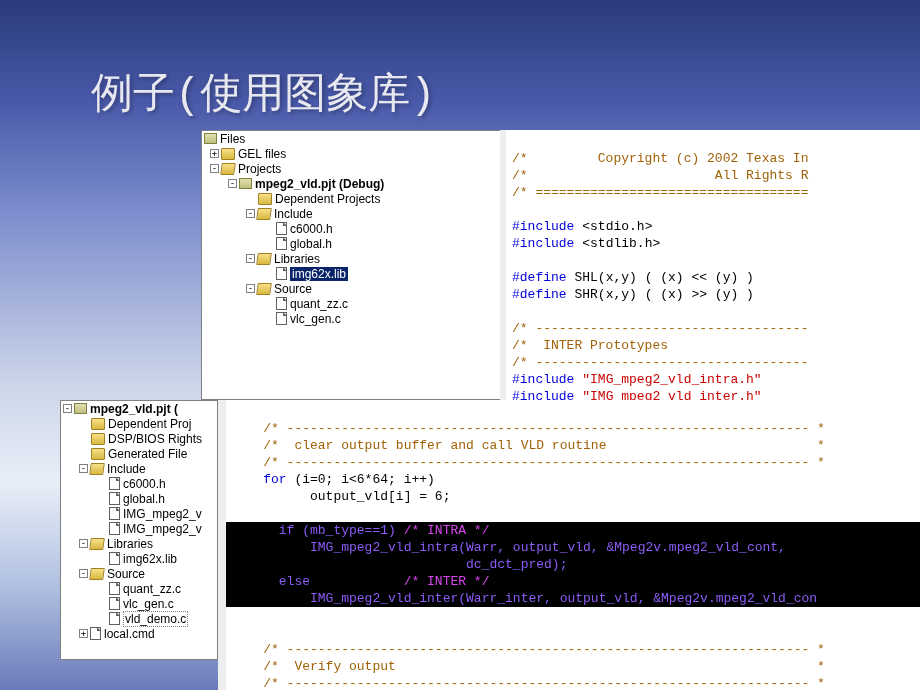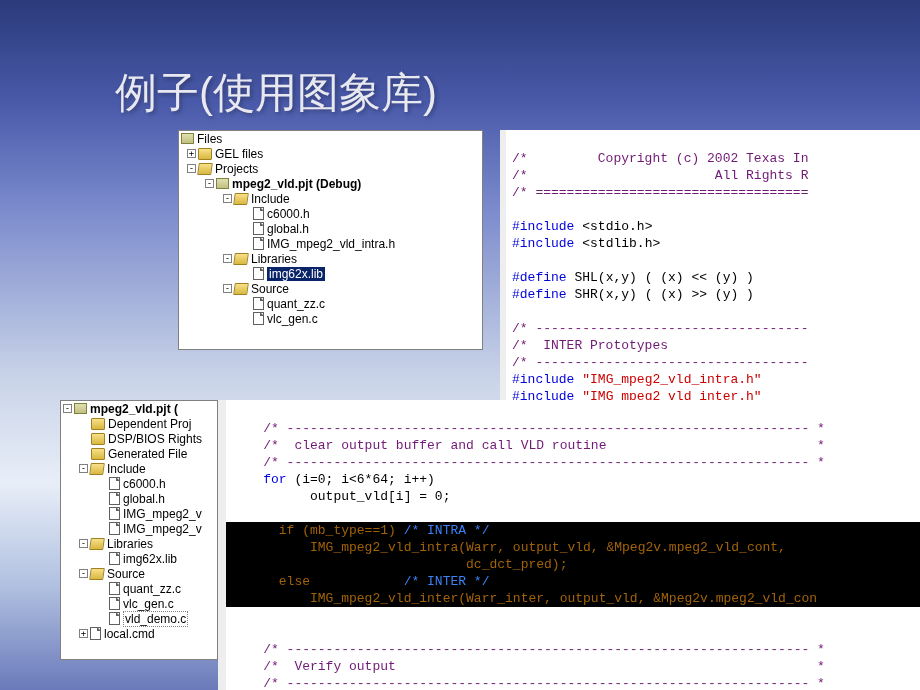--- a/index.html
+++ b/index.html
@@ -3,34 +3,35 @@
 <meta charset="utf-8">
 <style>
 * { box-sizing: border-box; margin: 0; padding: 0; }
 body {
   width: 920px; height: 690px;
   background: linear-gradient(to bottom, #2a3a7a 0%, #4a5aaa 15%, #7a8acc 30%, #cad4e8 55%, #e8eef8 70%, #b0c0e0 85%, #6a7aba 100%);
   font-family: "Microsoft YaHei", sans-serif;
   position: relative; overflow: hidden;
 }
 .title {
-  position: absolute; top: 65px; left: 115px;
+  position: absolute; top: 65px; left: 91px;
   font-size: 42px; color: #e8e8f0; font-weight: 400;
   text-shadow: 2px 2px 4px rgba(0,0,0,0.3);
+  font-family: Liberation Mono, monospace;
 }
 
 
 .tree {
   position: absolute;
   background: #fff; border: 1px solid #808080;
   font-family: "SimSun", "MS Sans Serif", sans-serif;
   font-size: 12px;
   overflow: hidden;
 }
-.tree-top { top: 130px; left: 178px; width: 305px; height: 220px; }
+.tree-top { top: 130px; left: 201px; width: 305px; height: 270px; }
 .tree-bottom { top: 400px; left: 60px; width: 158px; height: 260px; }
 .tree-item {
   display: flex; align-items: center;
   height: 15px; padding: 1px 0;
   white-space: nowrap;
 }
 .tree-item .ind { display: inline-block; height: 1px; }
 .btn-expand {
   width: 9px; height: 9px; border: 1px solid #808080;
   display: inline-flex; align-items: center; justify-content: center;
@@ -50,29 +51,29 @@
 
 .code {
   position: absolute; background: #fff;
   font-family: "Courier New", monospace; font-size: 13px;
   line-height: 17px; white-space: pre;
   padding: 3px 6px; overflow: hidden;
   border-left: 1px solid #808080;
 }
 .code-top { top: 130px; left: 500px; width: 420px; height: 270px; border-left: 6px solid #eee; }
 .code-bottom { top: 400px; left: 218px; width: 702px; height: 290px; border-left: 8px solid #eee; }
-.cm { color: #701a75; }
+.cm { color: #a16207; }
 .kw { color: #0000dd; }
 .str { color: #cc0000; }
 .code-hl {
   background: #000; color: #fff;
   display: block; margin: 0 -6px; padding: 0 6px;
 }
-.code-hl .cm2 { color: #3b82f6; }
-.code-hl .plain { color: #a16207; }
+.code-hl .cm2 { color: #d946ef; }
+.code-hl .plain { color: #8b5cf6; }
 </style>
 </head>
 <body>
 
 <div class="title">例子(使用图象库)</div>
 
 <div class="tree tree-top">
   <div class="tree-item">
       <span class="ind" style="width:2px"></span>
       <span class="ic proj-ic"></span>
@@ -90,39 +91,39 @@
       <span class="ic folder-open"></span>
       <span class="tree-label">Projects</span>
     </div>
   <div class="tree-item">
       <span class="ind" style="width:26px"></span>
       <span class="btn-expand">-</span>
       <span class="ic proj-ic"></span>
       <span class="tree-label" style="font-weight:bold">mpeg2_vld.pjt (Debug)</span>
     </div>
   <div class="tree-item">
+      <span class="ind" style="width:56px"></span>
+      <span class="ic folder-closed"></span>
+      <span class="tree-label">Dependent Projects</span>
+    </div>
+  <div class="tree-item">
       <span class="ind" style="width:44px"></span>
       <span class="btn-expand">-</span>
       <span class="ic folder-open"></span>
       <span class="tree-label">Include</span>
     </div>
   <div class="tree-item">
       <span class="ind" style="width:74px"></span>
       <span class="ic file-ic"></span>
       <span class="tree-label">c6000.h</span>
     </div>
   <div class="tree-item">
       <span class="ind" style="width:74px"></span>
       <span class="ic file-ic"></span>
       <span class="tree-label">global.h</span>
-    </div>
-  <div class="tree-item">
-      <span class="ind" style="width:74px"></span>
-      <span class="ic file-ic"></span>
-      <span class="tree-label">IMG_mpeg2_vld_intra.h</span>
     </div>
   <div class="tree-item">
       <span class="ind" style="width:44px"></span>
       <span class="btn-expand">-</span>
       <span class="ic folder-open"></span>
       <span class="tree-label">Libraries</span>
     </div>
   <div class="tree-item">
       <span class="ind" style="width:74px"></span>
       <span class="ic file-ic"></span>
@@ -252,21 +253,21 @@
       <span class="ic file-ic"></span>
       <span class="tree-label">local.cmd</span>
     </div>
 </div>
 
 <div class="code code-bottom">
 <span class="cm">    /* ------------------------------------------------------------------- *</span>
 <span class="cm">    /*  clear output buffer and call VLD routine                           *</span>
 <span class="cm">    /* ------------------------------------------------------------------- *</span>
 <span><span class="kw">    for</span> (i=0; i&lt;6*64; i++)</span>
-<span>          output_vld[i] = 0;</span>
+<span>          output_vld[i] = 6;</span>
 
 <span class="code-hl"><span class="plain">      if (mb_type==1) </span><span class="cm2">/* INTRA */</span></span><span class="code-hl"><span class="plain">          IMG_mpeg2_vld_intra(Warr, output_vld, &amp;Mpeg2v.mpeg2_vld_cont,</span></span><span class="code-hl"><span class="plain">                              dc_dct_pred);</span></span><span class="code-hl"><span class="plain">      else            </span><span class="cm2">/* INTER */</span></span><span class="code-hl"><span class="plain">          IMG_mpeg2_vld_inter(Warr_inter, output_vld, &amp;Mpeg2v.mpeg2_vld_con</span></span>
 
 <span class="cm">    /* ------------------------------------------------------------------- *</span>
 <span class="cm">    /*  Verify output                                                      *</span>
 <span class="cm">    /* ------------------------------------------------------------------- *</span>
 
 
 
 </div>

